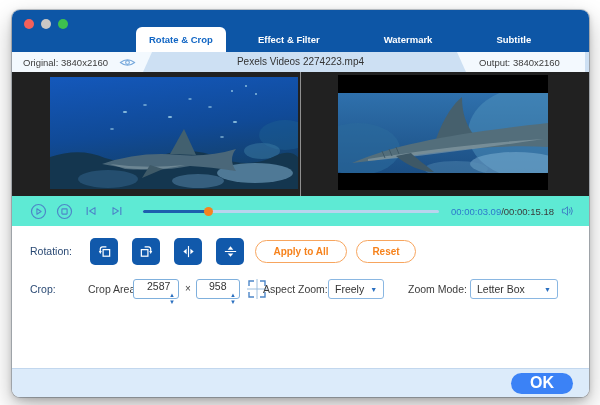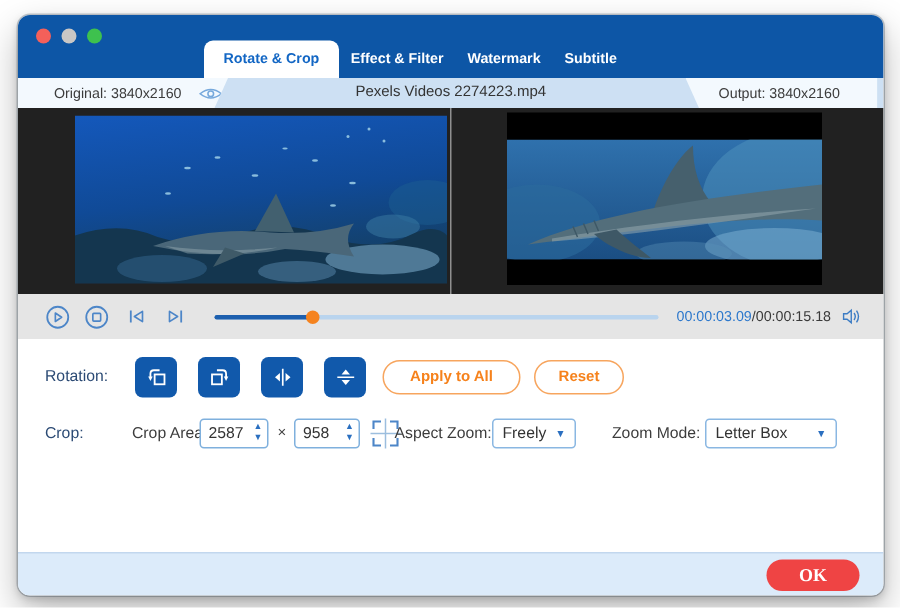--- a/index.html
+++ b/index.html
@@ -12,66 +12,66 @@
     position:absolute; left:12px; top:10px; width:577px; height:387px;
     border-radius:8px; background:#fff; overflow:hidden;
     display:flex; flex-direction:column;
     box-shadow:0 10px 24px rgba(0,0,0,.28), 0 2px 6px rgba(0,0,0,.18), 0 0 0 1px rgba(70,90,110,.3);
   }
   
   .titlebar { height:42px; background:#0d56a6; position:relative; flex:0 0 auto; }
   .lights { position:absolute; left:12px; top:9px; display:flex; gap:7px; }
   .light { width:10px; height:10px; border-radius:50%; }
   .tabs { position:absolute; left:124px; bottom:0; display:flex; align-items:flex-end; }
-  .tab { height:25px; line-height:25px; padding:0 8px; color:#fff; font-size:9.5px; font-weight:700; white-space:nowrap; cursor:default; }
+  .tab { height:25px; line-height:25px; padding:0 32px; color:#fff; font-size:9.5px; font-weight:700; white-space:nowrap; cursor:default; }
   .tab.active { background:#fff; color:#1266c4; border-radius:6px 6px 0 0; padding:0 13px; }
   
   .hstrip { height:20px; background:#cde0f3; position:relative; flex:0 0 auto; font-size:9.5px; color:#3c3c3c; }
   .chip { position:absolute; top:0; height:20px; background:#f3f9fe; display:flex; align-items:center; }
-  .chip.left { left:0; width:140px; padding-left:24px; gap:11px; clip-path:polygon(0 0,100% 0,calc(100% - 9px) 100%,0 100%); }
+  .chip.left { left:0; width:140px; padding-left:11px; gap:11px; clip-path:polygon(0 0,100% 0,calc(100% - 9px) 100%,0 100%); }
   .chip.right { right:4px; width:128px; justify-content:center; padding-right:3px; clip-path:polygon(0 0,100% 0,100% 100%,9px 100%); }
   .filename { position:absolute; left:0; right:0; text-align:center; line-height:20px; color:#333; font-size:10px; }
   
   .preview { height:124px; background:#212121; position:relative; flex:0 0 auto; }
   .pdivider { position:absolute; left:288px; top:0; width:1px; height:100%; background:#8f8f8f; }
   .vid-left { position:absolute; left:38px; top:5px; width:248px; height:112px; }
   .frame-right { position:absolute; left:326px; top:3px; width:210px; height:115px; background:#000; }
   .vid-right { position:absolute; left:0; top:18px; width:210px; height:80px; }
   .vid-left svg, .vid-right svg { width:100%; height:100%; display:block; }
   
-  .playbar { height:30px; background:#e5e5e5; display:flex; align-items:center; padding:0 15px 0 18px; flex:0 0 auto; }
+  .playbar { height:30px; background:#5eead4; display:flex; align-items:center; padding:0 15px 0 18px; flex:0 0 auto; }
   .pbtn { width:17px; height:17px; margin-right:9px; display:flex; align-items:center; justify-content:center; cursor:pointer; }
   .slider { flex:1; position:relative; height:30px; margin:0 12px 0 9px; cursor:pointer; }
   .track { position:absolute; top:13.5px; left:0; right:0; height:3px; background:#b9d4ee; border-radius:2px; }
   .fill  { position:absolute; top:13.5px; left:0; height:3px; background:#1d5fae; border-radius:2px; width:22%; }
   .thumb { position:absolute; top:11px; width:9px; height:9px; border-radius:50%; background:#f5831f; left:calc(22% - 4px); }
   .time { font-size:9.5px; white-space:nowrap; }
   .time .cur { color:#2d78cc; } .time .sep, .time .tot { color:#3a3a3a; }
   .vol { margin-left:7px; display:flex; cursor:pointer; }
   
   .content { flex:1 1 auto; background:#fff; position:relative; }
   .lbl  { position:absolute; left:18px; font-size:10.5px; font-weight:400; color:#2b4a74; }
   .slbl { position:absolute; top:57px; font-size:10.5px; color:#3c3c3c; }
   .blue-btn { position:absolute; top:12px; width:28px; height:27px; background:#1159ab; border-radius:5px; display:flex; align-items:center; justify-content:center; cursor:pointer; }
   .pill { position:absolute; top:14px; height:23px; border:1.5px solid #f7a55e; border-radius:13px; background:#fff;
           color:#f6821c; font-weight:700; font-size:10px; display:flex; align-items:center; justify-content:center; cursor:pointer; }
-  .spin { position:absolute; top:53px; height:20px; border:1px solid #7fb0dd; border-radius:3px; background:#fff; display:flex; align-items:center; }
+  .spin { position:absolute; top:53px; height:20px; border:1px solid #7fb0dd; border-radius:3px; background:#fff; display:flex; align-items:center;flex-direction:column; }
   .spin input { border:none; outline:none; width:28px; font-size:10.5px; color:#333; padding:0 0 0 5px; background:transparent; font-family:inherit; }
   .arrows { display:flex; flex-direction:column; margin-left:auto; margin-right:3px; line-height:1; cursor:pointer; }
   .arrows span { font-size:6px; color:#2a6fc0; height:7px; display:block; }
   .mult { position:absolute; left:173px; top:57px; font-size:10px; color:#444; }
   .crop-cross { position:absolute; left:234px; top:52px; width:22px; height:22px; cursor:pointer; }
   .select { position:absolute; top:53px; height:20px; background:#fff; border:1px solid #8ab7e2; border-radius:3px;
             display:flex; align-items:center; padding:0 6px; font-size:10.5px; color:#333; cursor:pointer; }
   .select .arr { margin-left:auto; color:#2a6fc0; font-size:7px; padding-left:6px; }
   
   .footer { height:29px; background:#dcebfa; border-top:1px solid #c2d7ee; display:flex; align-items:center;
             justify-content:flex-end; gap:11px; padding-right:16px; flex:0 0 auto; }
-  .obtn { height:21px; border-radius:11px; background:#ef4444; color:#fff; font-size:12px; font-weight:700;
-          border:none; display:flex; align-items:center; justify-content:center; cursor:pointer; font-family:Liberation Serif, serif; }
+  .obtn { height:21px; border-radius:11px; background:#3b82f6; color:#fff; font-size:16px; font-weight:700;
+          border:none; display:flex; align-items:center; justify-content:center; cursor:pointer; font-family:Liberation Sans, sans-serif; }
 </style>
 </head>
 <body>
 
 <div class="window">
 
   <div class="titlebar">
     <div class="lights">
       <span class="light" style="background:#f4605a"></span>
       <span class="light" style="background:#c9c7c5"></span>

